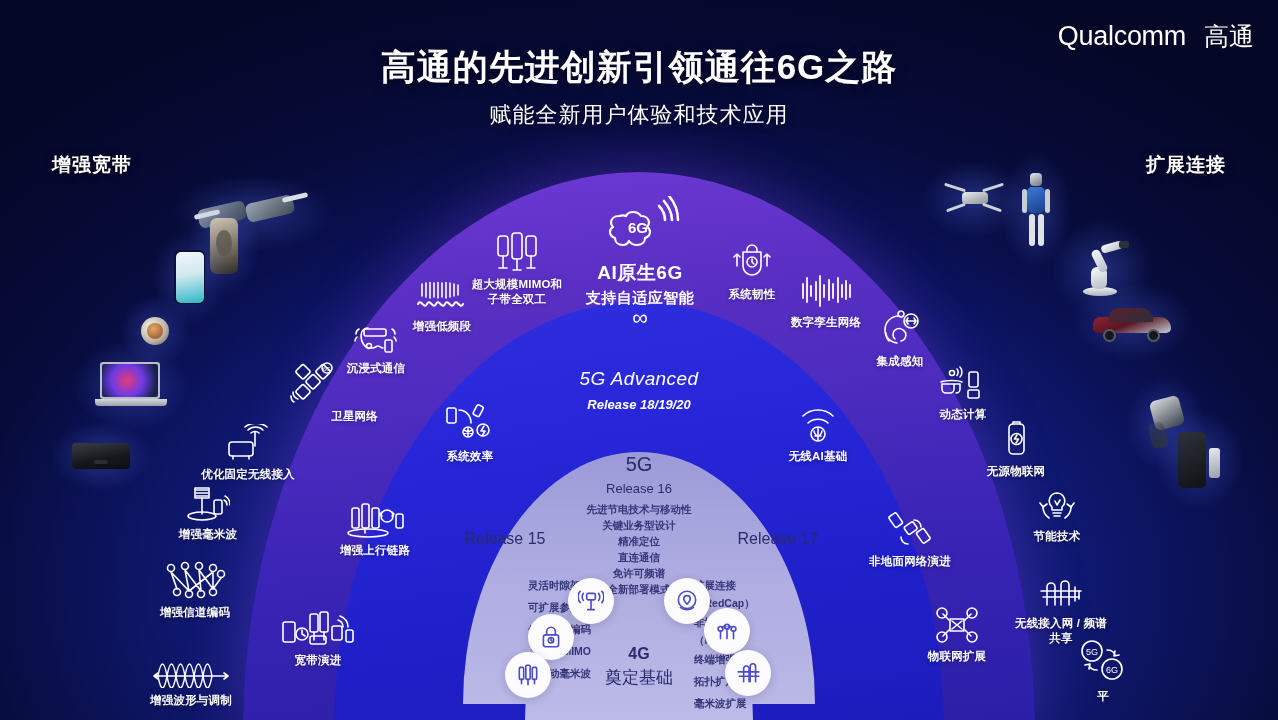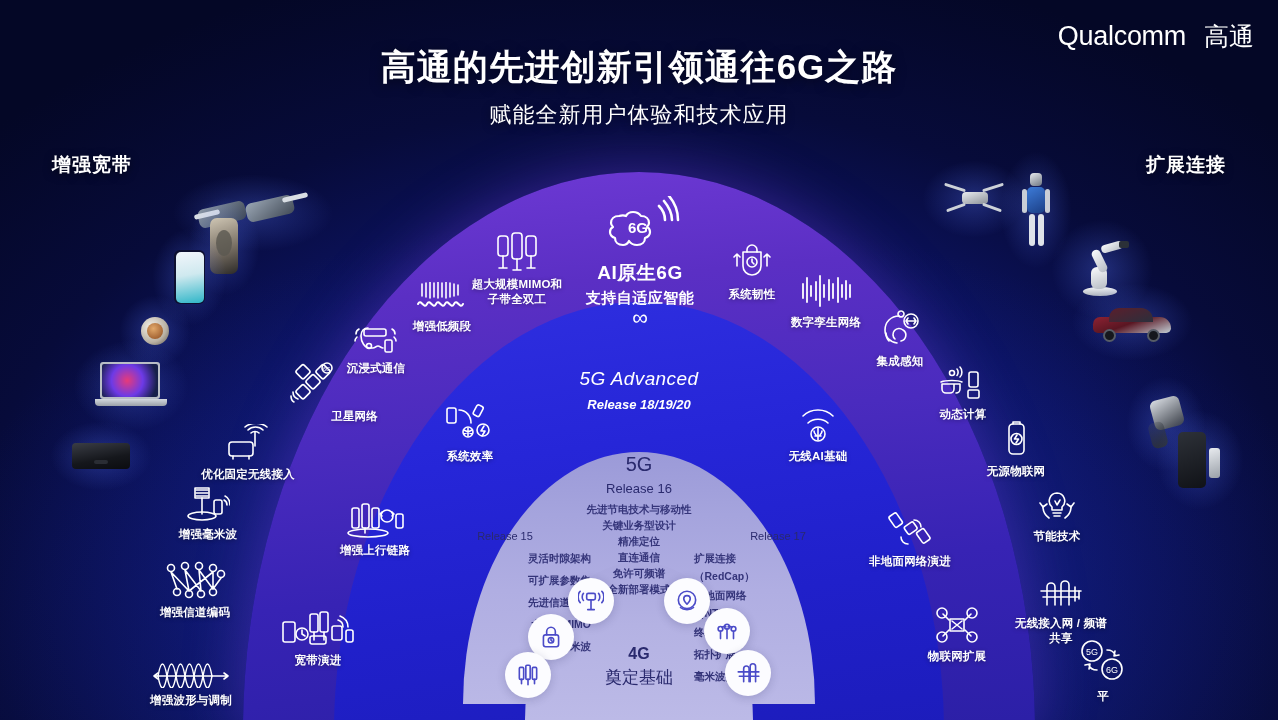--- a/index.html
+++ b/index.html
@@ -86,21 +86,21 @@
   #label-5g { left: 561px; top: 453px; width: 156px; color: #2a2a6e; }
   #label-5g .hd { font-size: 20px; font-weight: 400; }
   #label-5g .sub { font-size: 13px; font-weight: 400; margin-top: 5px; }
   #label-5g .li { font-size: 10.5px; font-weight: 700; line-height: 16px; color: #35357a; }
 
   #label-4g { left: 562px; top: 645px; width: 154px; color: #2a2a6e; }
   #label-4g .hd { font-size: 16px; font-weight: 700; }
   #label-4g .sub { font-size: 17px; font-weight: 400; margin-top: 3px; }
 
   .rel-col { position: absolute; text-align: center; color: #35357a; }
-  .rel-col .hd { font-size: 11px; font-weight: 400; color: #2a2a6e; margin-bottom: 5px; }
+  .rel-col .hd { font-size: 16px; font-weight: 400; color: #2a2a6e; margin-bottom: 26px; }
   .rel-col .li { font-size: 10.5px; font-weight: 700; line-height: 22px; white-space: nowrap; }
   #rel15 { left: 415px; top: 530px; width: 180px; }
   #rel15 .li { text-align: right; padding-right: 4px; }
   #rel17 { left: 690px; top: 530px; width: 176px; }
   #rel17 .li { text-align: left; padding-left: 4px; }
 
   
   #hero6g {
     position: absolute; left: 565px; top: 196px; width: 150px;
     text-align: center; color: #fff;

